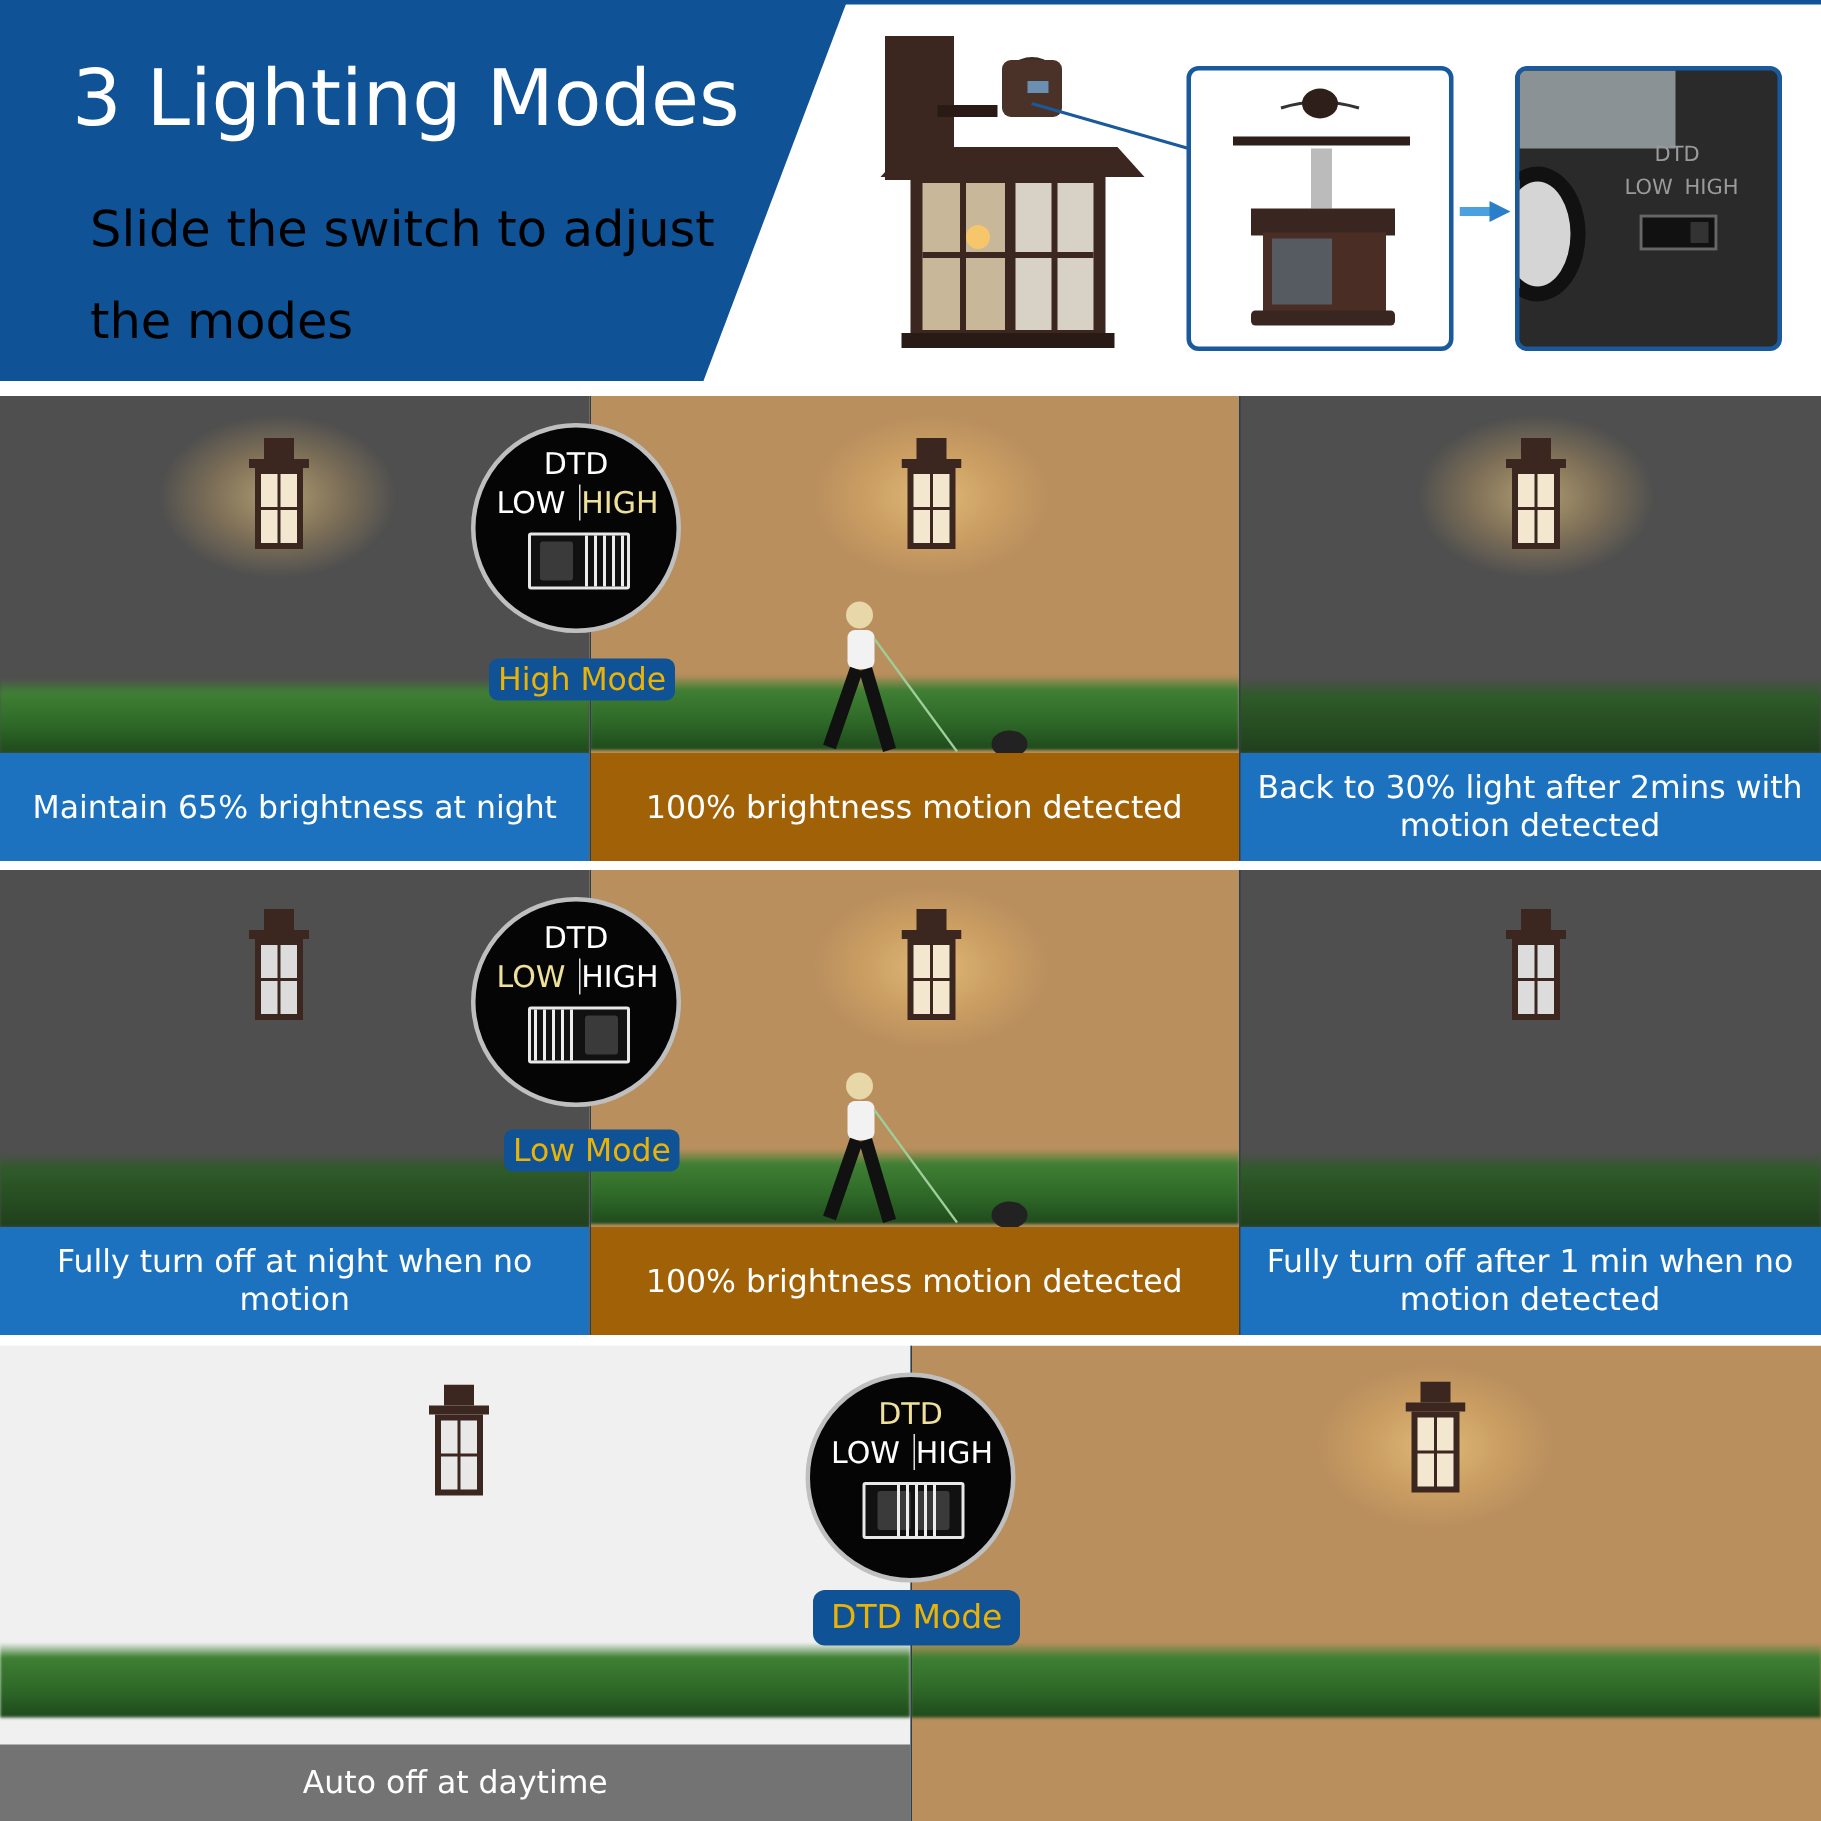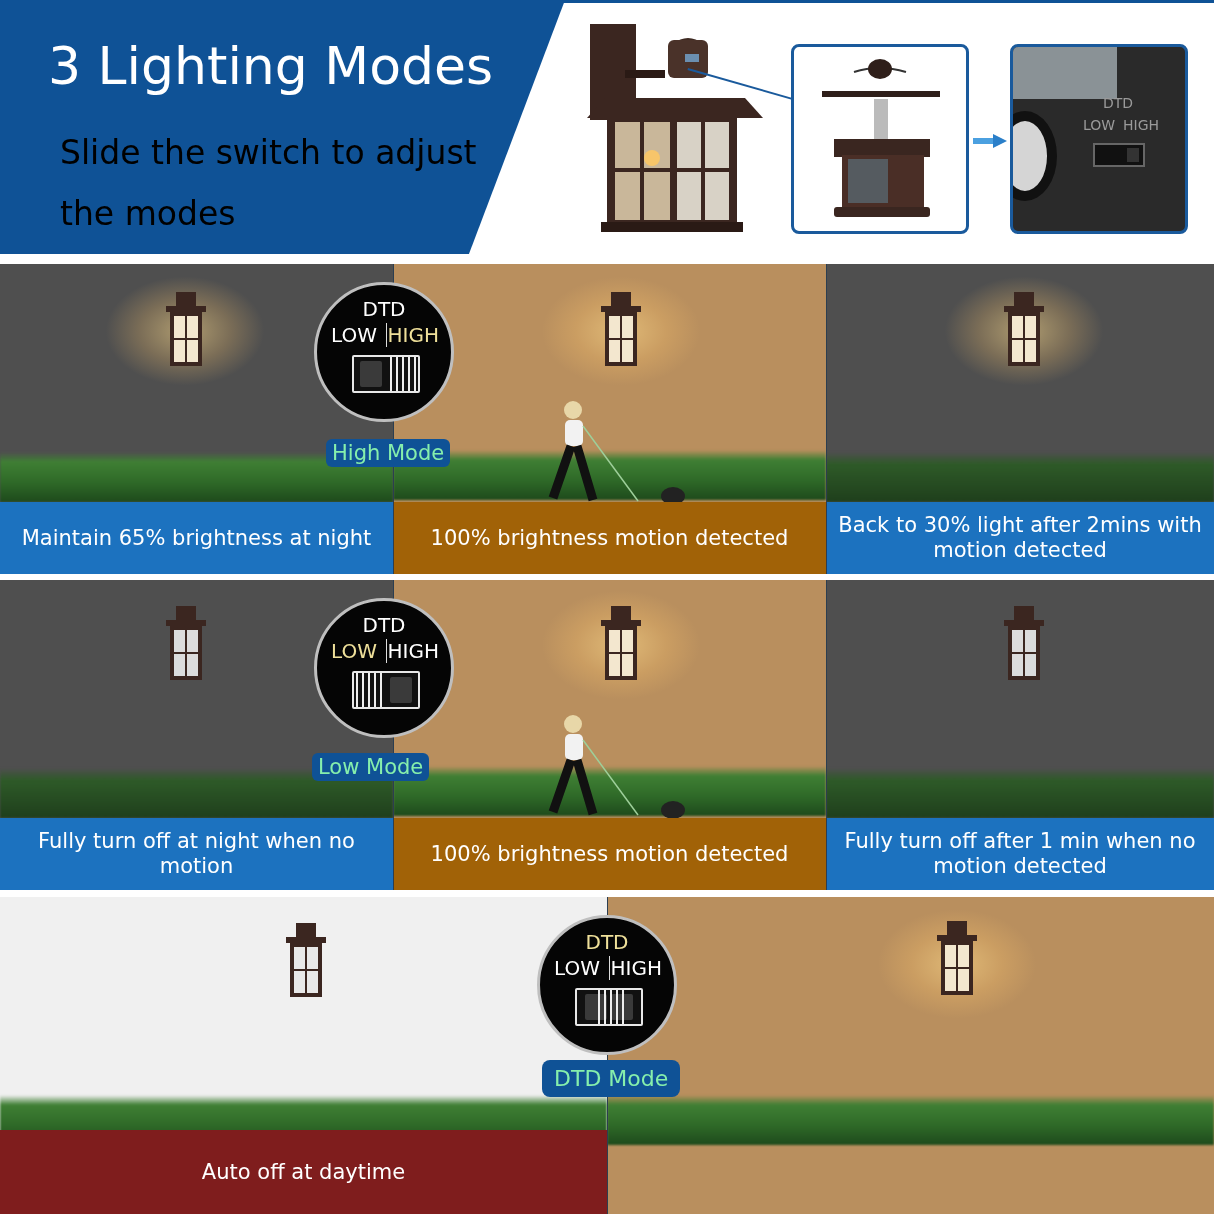--- a/index.html
+++ b/index.html
@@ -30,42 +30,42 @@
   .bg-dark { background: #4f4f4f; }
   .bg-tan { background: #b98f5e; }
   .bg-light { background: #f0f0f0; }
 
   .grass { position: absolute; left: 0; right: 0; height: 50px;
     background: linear-gradient(180deg, rgba(70,130,50,0.0) 0%, #3f7f34 20%, #2f6a28 60%, #1e4a1c 100%); filter: blur(1px); }
   .grass.dim { background: linear-gradient(180deg, rgba(40,70,30,0) 0%, #2e5a28 25%, #1f3f1c 100%); }
 
   .caption { position: absolute; left: 0; right: 0; bottom: 0; height: 72px; background: #1c72bf; display: flex; align-items: center; justify-content: center; text-align: center; color: #fff; font-size: 21px; line-height: 25px; }
   .caption.mid { background: #a16207; }
-  .caption.tall { height: 84px; background: #7f1d1d; }
+  .caption.tall { height: 51px; background: #737373; }
 
   .panel-divider { position: absolute; top: 0; bottom: 0; width: 1px; background: #2c3e50; }
 
   
   .lamp { position: absolute; width: 40px; height: 78px; }
   .glow { position: absolute; width: 160px; height: 110px; border-radius: 50%;
     background: radial-gradient(ellipse at center, rgba(255,220,140,0.55) 0%, rgba(255,200,110,0.25) 40%, rgba(0,0,0,0) 70%); }
 
   
   .dial { position: absolute; width: 140px; height: 140px; border-radius: 50%; background: #050505; border: 3px solid #bfbfbf; }
   .dial .d-top { position: absolute; top: 12px; left: 0; right: 0; text-align: center; color: #fff; font-size: 20px; }
   .dial .d-low { position: absolute; top: 38px; left: 14px; color: #fff; font-size: 20px; }
   .dial .d-high { position: absolute; top: 38px; right: 12px; color: #fff; font-size: 20px; }
   .dial .d-sep { position: absolute; top: 38px; left: 69px; width: 1px; height: 24px; background: #ddd; }
   .dial .active { color: #efe09a; }
   .dial .switch { position: absolute; left: 35px; top: 70px; width: 68px; height: 38px; border: 2px solid #e8e8e8; border-radius: 2px; background: #111; }
   .dial .knob { position: absolute; top: 4px; width: 22px; height: 26px; background: #3a3a3a; border-radius: 2px; }
   .dial .ridges { position: absolute; top: 0; bottom: 0; width: 26px;
     background: repeating-linear-gradient(90deg, #eee 0 2px, transparent 2px 6px); }
 
-  .mode-badge { position: absolute; background: #0f5296; color: #86efac; font-size: 21px; border-radius: 6px; padding: 2px 6px; white-space: nowrap; }
+  .mode-badge { position: absolute; background: #0f5296; color: #eab308; font-size: 21px; border-radius: 6px; padding: 2px 6px; white-space: nowrap; }
   .mode-badge.big { font-size: 22px; padding: 6px 12px; border-radius: 8px; }
 
   
   .runner { position: absolute; }
 </style>
 </head>
 <body>
 
 <div class="header">
   <div class="header-topline"></div>
@@ -241,21 +241,21 @@
   <div class="dial" style="left:314px;top:18px;">
     <div class="d-top">DTD</div>
     <div class="d-low active">LOW</div>
     <div class="d-sep"></div>
     <div class="d-high">HIGH</div>
     <div class="switch">
       <div class="ridges" style="left:2px;"></div>
       <div class="knob" style="right:6px;"></div>
     </div>
   </div>
-  <div class="mode-badge" style="left:312px;top:173px;">Low Mode</div>
+  <div class="mode-badge" style="left:336px;top:173px;">Low Mode</div>
 </div>
 
 <div class="row row3">
   <div class="panel bg-light" style="left:0;width:607px;">
     <svg class="lamp" style="left:286px;top:26px;" viewBox="0 0 40 78">
       <rect x="10" y="0" width="20" height="14" fill="#3b2620"></rect>
         <rect x="0" y="14" width="40" height="6" fill="#3b2620"></rect>
       <rect x="4" y="20" width="32" height="54" fill="#3b2620"></rect>
         <rect x="8" y="24" width="11" height="22" fill="#e8e8e8"></rect>
         <rect x="21" y="24" width="11" height="22" fill="#e8e8e8"></rect>

